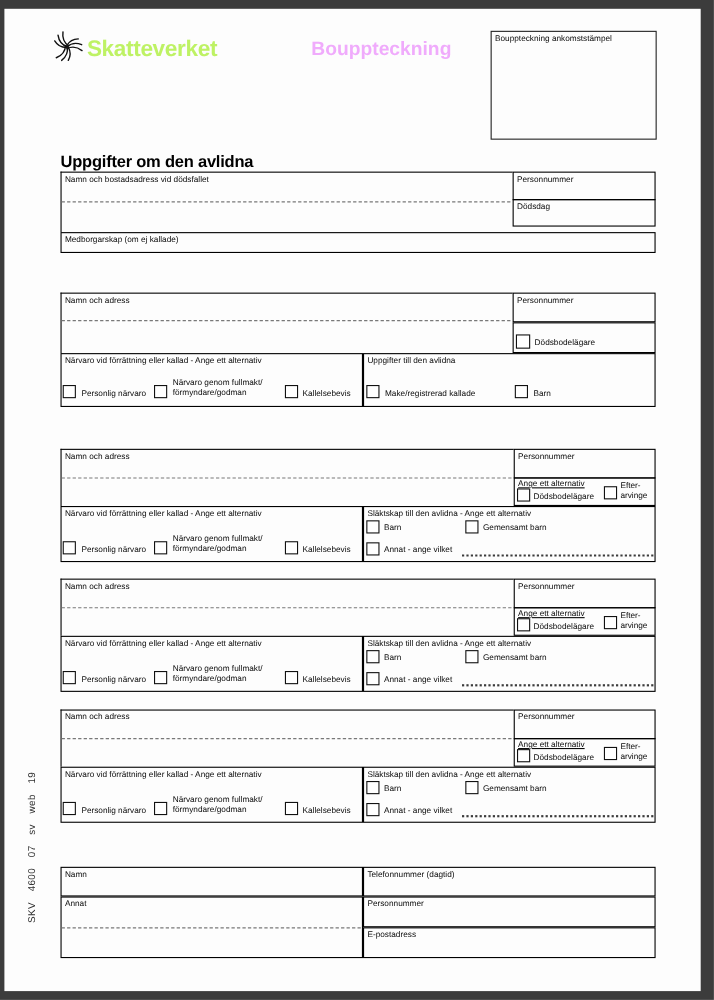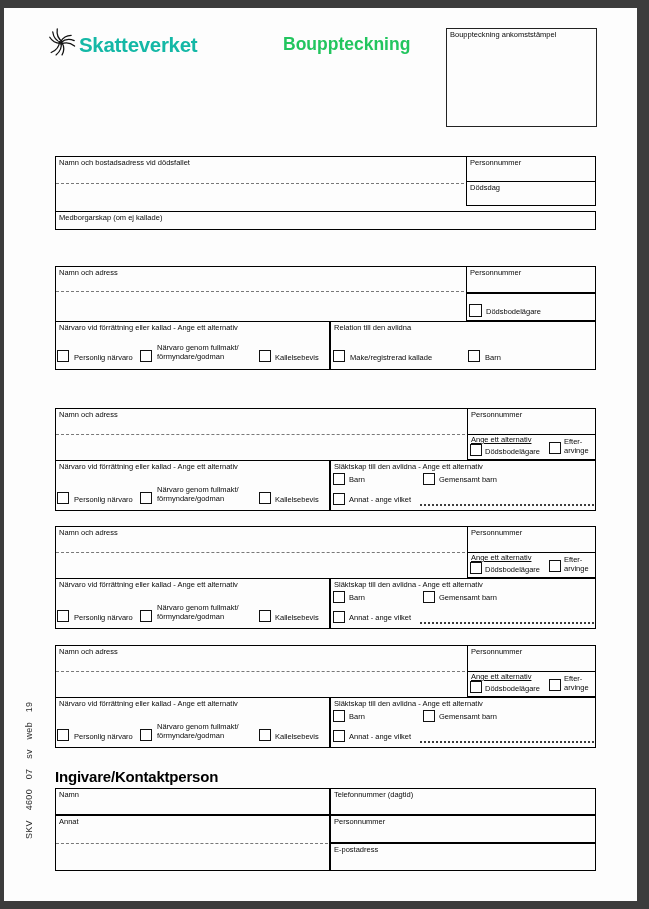--- a/index.html
+++ b/index.html
@@ -7,22 +7,22 @@
           font-family:"Liberation Sans","DejaVu Sans",sans-serif;color:#0a0a0a}
   .page{position:absolute;left:4px;top:8px;width:633px;height:893px;background:#fdfdfd}
   .abs{position:absolute}
   .lbl{position:absolute;font-size:7.5px;line-height:1.12;color:#0a0a0a;white-space:nowrap}
   .sect{position:absolute;font-size:15px;font-weight:bold;letter-spacing:-0.2px;color:#000;white-space:nowrap}
   .bx{position:absolute;box-sizing:border-box;border:1.5px solid #000}
   .bx-tl{position:absolute;box-sizing:border-box;border-top:1.5px solid #000;border-left:1.5px solid #000}
   .cb{position:absolute;width:12px;height:12px;border:1.4px solid #111;background:#fff;box-sizing:border-box}
   .dash{position:absolute;height:0;border-top:1.5px dashed #787878}
   .dots{position:absolute;height:0;border-top:2px dotted #3c3c3c}
-  .brand{position:absolute;left:79px;top:33px;font-size:20.5px;font-weight:bold;color:#14b8a6;letter-spacing:-0.3px}
-  .ftitle{position:absolute;left:283px;top:34px;font-size:17.5px;font-weight:bold;color:#22c55e}
+  .brand{position:absolute;left:79px;top:33px;font-size:20.5px;font-weight:bold;color:#bef264;letter-spacing:-0.3px}
+  .ftitle{position:absolute;left:283px;top:34px;font-size:17.5px;font-weight:bold;color:#f0abfc}
   .vtext{position:absolute;left:-40px;top:763px;width:140px;height:12px;font-size:9px;color:#2e2e2e;
          word-spacing:7px;letter-spacing:0.3px;transform:rotate(-90deg);white-space:nowrap}
   .underl{text-decoration:underline}
   
   .pblock{position:absolute;left:0;width:649px;height:104px}
   .pblock .cellA{left:55px;top:0;width:412px;height:52px}
   .pblock .lname{left:59px;top:3px}
   .pblock .ndash{left:56px;top:26px;width:409px}
   .pblock .cellB{left:467px;top:0;width:129px;height:27px}
   .pblock .lpnr{left:471px;top:3px}
@@ -76,20 +76,21 @@
         <path d="M19 21 C13 21 8 18 5 13"></path>
       </g>
     </g>
   </svg>
   <div class="brand">Skatteverket</div>
   <div class="ftitle">Bouppteckning</div>
   <div class="bx" style="left:446px;top:28px;width:151px;height:99px;border-color:#222"></div>
   <span class="lbl" style="left:450px;top:31px">Bouppteckning ankomststämpel</span>
   <div class="vtext">SKV 4600 07 sv web 19</div>
 
+  <div class="sect" style="left:55px;top:139px">Uppgifter om den avlidna</div>
   <div class="bx-tl" style="left:55px;top:156px;width:411px;height:55px"></div>
   <span class="lbl" style="left:59px;top:159px">Namn och bostadsadress vid dödsfallet</span>
   <div class="dash" style="left:56px;top:183px;width:408px"></div>
   <div class="bx" style="left:466px;top:156px;width:130px;height:26px"></div>
   <span class="lbl" style="left:470px;top:159px">Personnummer</span>
   <div class="bx" style="left:466px;top:181px;width:130px;height:25px"></div>
   <span class="lbl" style="left:470px;top:184px">Dödsdag</span>
   <div class="bx" style="left:55px;top:211px;width:541px;height:19px"></div>
   <span class="lbl" style="left:59px;top:214px">Medborgarskap (om ej kallade)</span>
 
@@ -104,21 +105,21 @@
   <div class="bx" style="left:55px;top:321px;width:275px;height:49px"></div>
   <span class="lbl" style="left:59px;top:324px">Närvaro vid förrättning eller kallad - Ange ett alternativ</span>
   <div class="cb" style="left:57px;top:350px"></div>
   <span class="lbl" style="left:74px;top:354px">Personlig närvaro</span>
   <div class="cb" style="left:140px;top:350px"></div>
   <span class="lbl" style="left:157px;top:344px">Närvaro genom fullmakt/</span>
   <span class="lbl" style="left:157px;top:353px">förmyndare/godman</span>
   <div class="cb" style="left:259px;top:350px"></div>
   <span class="lbl" style="left:275px;top:354px">Kallelsebevis</span>
   <div class="bx" style="left:330px;top:321px;width:266px;height:49px"></div>
-  <span class="lbl" style="left:334px;top:324px">Relation till den avlidna</span>
+  <span class="lbl" style="left:334px;top:324px">Uppgifter till den avlidna</span>
   <div class="cb" style="left:333px;top:350px"></div>
   <span class="lbl" style="left:350px;top:354px">Make/registrerad kallade</span>
   <div class="cb" style="left:468px;top:350px"></div>
   <span class="lbl" style="left:485px;top:354px">Barn</span>
 
 
   <div class="pblock" style="top:408px">
     <div class="bx-tl cellA"></div>
     <span class="lbl lname">Namn och adress</span>
     <div class="dash ndash"></div>
@@ -210,21 +211,20 @@
     <span class="lbl lkin">Släktskap till den avlidna - Ange ett alternativ</span>
     <div class="cb cbbarn"></div>
     <span class="lbl lbarn">Barn</span>
     <div class="cb cbgem"></div>
     <span class="lbl lgem">Gemensamt barn</span>
     <div class="cb cbannat"></div>
     <span class="lbl lannat">Annat - ange vilket</span>
     <div class="dots adots"></div>
   </div>
 
-  <div class="sect" style="left:55px;top:768px">Ingivare/Kontaktperson</div>
   <div class="bx" style="left:55px;top:788px;width:275px;height:27px"></div>
   <span class="lbl" style="left:59px;top:791px">Namn</span>
   <div class="bx" style="left:55px;top:815px;width:275px;height:56px"></div>
   <span class="lbl" style="left:59px;top:818px">Annat</span>
   <div class="dash" style="left:56px;top:843px;width:272px"></div>
   <div class="bx" style="left:330px;top:788px;width:266px;height:27px"></div>
   <span class="lbl" style="left:334px;top:791px">Telefonnummer (dagtid)</span>
   <div class="bx" style="left:330px;top:815px;width:266px;height:28px"></div>
   <span class="lbl" style="left:334px;top:818px">Personnummer</span>
   <div class="bx" style="left:330px;top:843px;width:266px;height:28px"></div>

